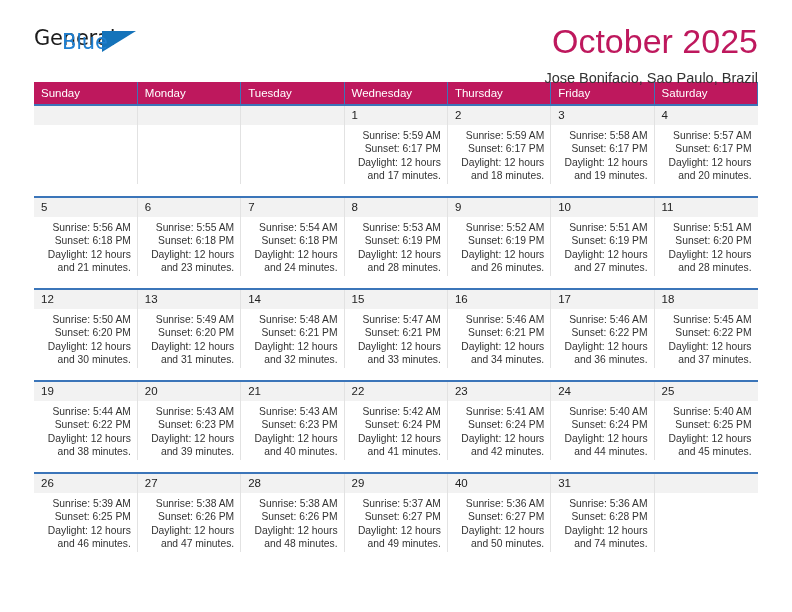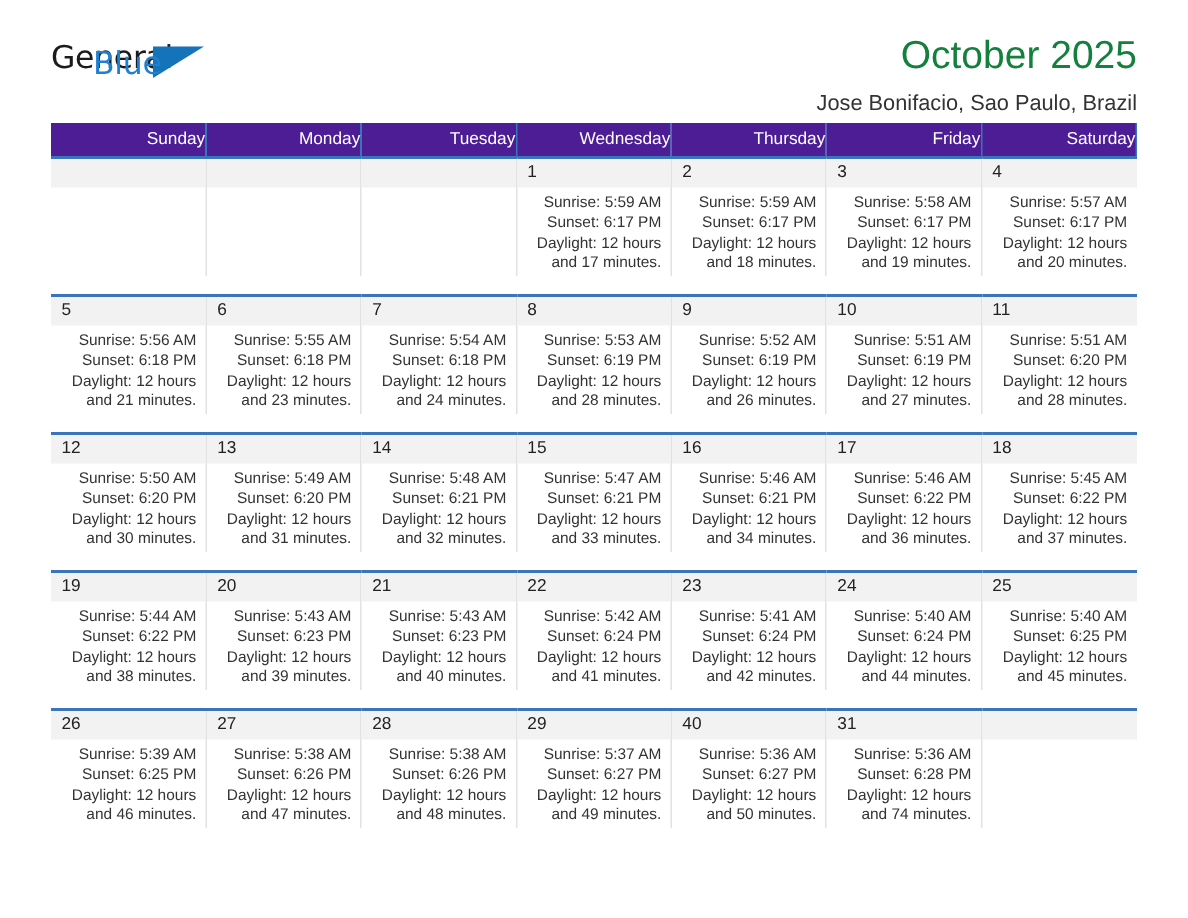--- a/index.html
+++ b/index.html
@@ -63,45 +63,45 @@
     height: 0;
     border-left: 34px solid #1573ba;
     border-bottom: 21px solid transparent;
   }
 
   .titles {
     margin-top: 22px;
     text-align: right;
   }
   .cal-title {
-    font-size: 26px;
-    color: #15803d;
+    font-size: 34px;
+    color: #be185d;
     line-height: 1.15;
     white-space: nowrap;
   }
   .cal-subtitle {
     font-size: 14.5px;
     color: #333333;
     margin-top: 9px;
     white-space: nowrap;
   }
 
   
   .calendar {
     margin-top: 12px;
     width: 724px;
     border-collapse: collapse;
     table-layout: fixed;
   }
   .calendar th {
-    background: #4c1d95;
+    background: #be185d;
     color: #ffffff;
     font-weight: normal;
     font-size: 11.5px;
-    text-align: right;
+    text-align: left;
     padding: 5px 0 5px 7px;
     height: 12px;
     border-right: 1px solid #3b75b9;
   }
   .weekrow td {
     vertical-align: top;
     height: 78px;
     padding: 0;
     border-top: 2px solid #3b75b9;
     border-right: 1px solid #e2e2e2;

